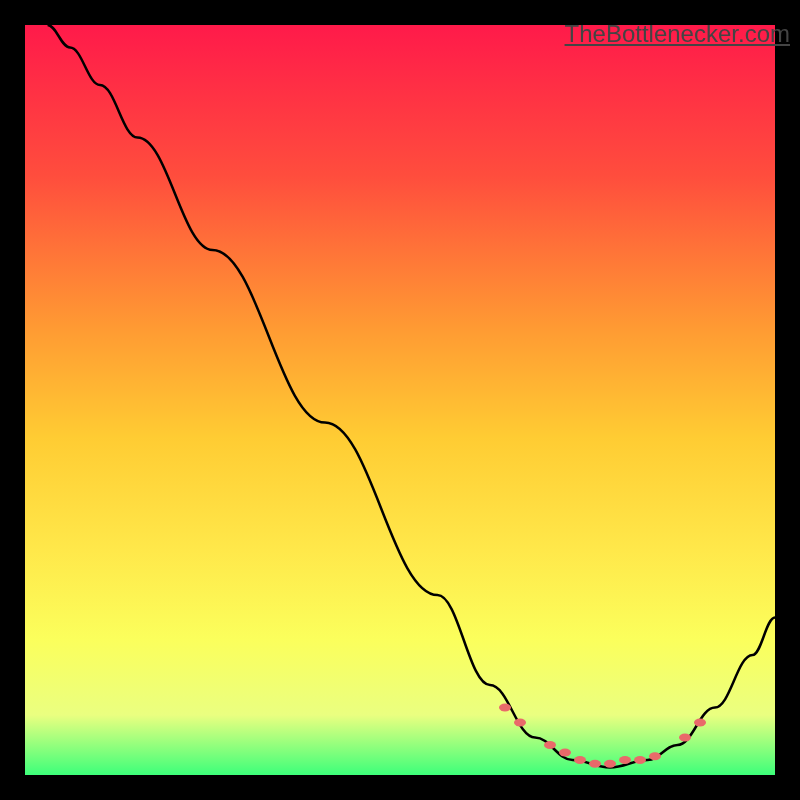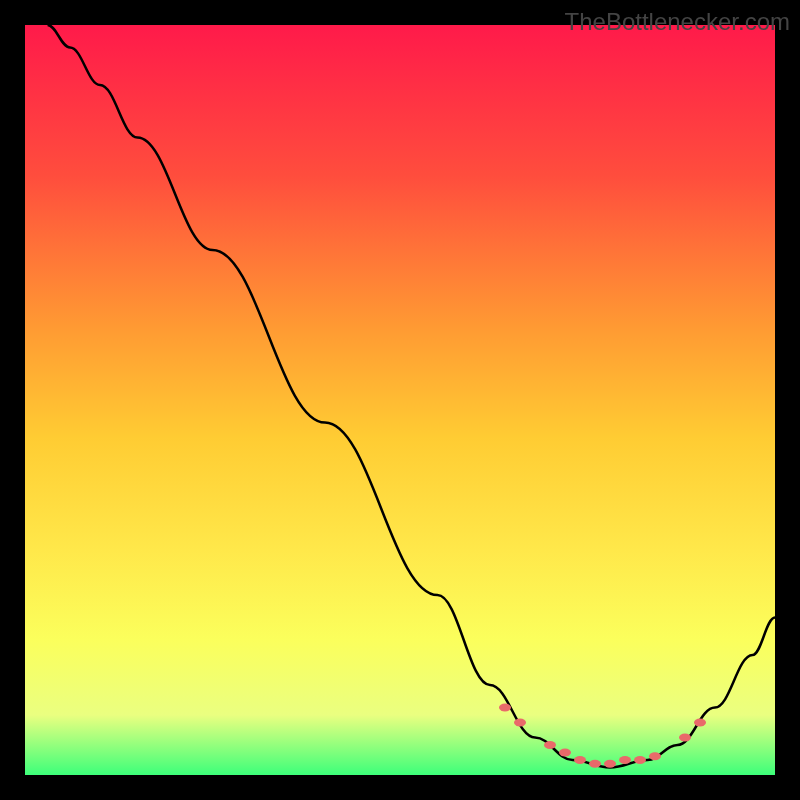--- a/index.html
+++ b/index.html
@@ -13,26 +13,27 @@
   }
   .plot-area {
     position: absolute;
     left: 25px;
     top: 25px;
     width: 750px;
     height: 750px;
   }
   .watermark {
     position: absolute;
-    top: 8px;
+    top: 20px;
     right: 10px;
     color: #444;
     font-size: 24px;
     font-weight: 500;
     z-index: 10;
+    text-decoration: underline;
   }
   svg {
     display: block;
   }
 </style>
 </head>
 <body>
 
 <div class="watermark">TheBottlenecker.com</div>
 

